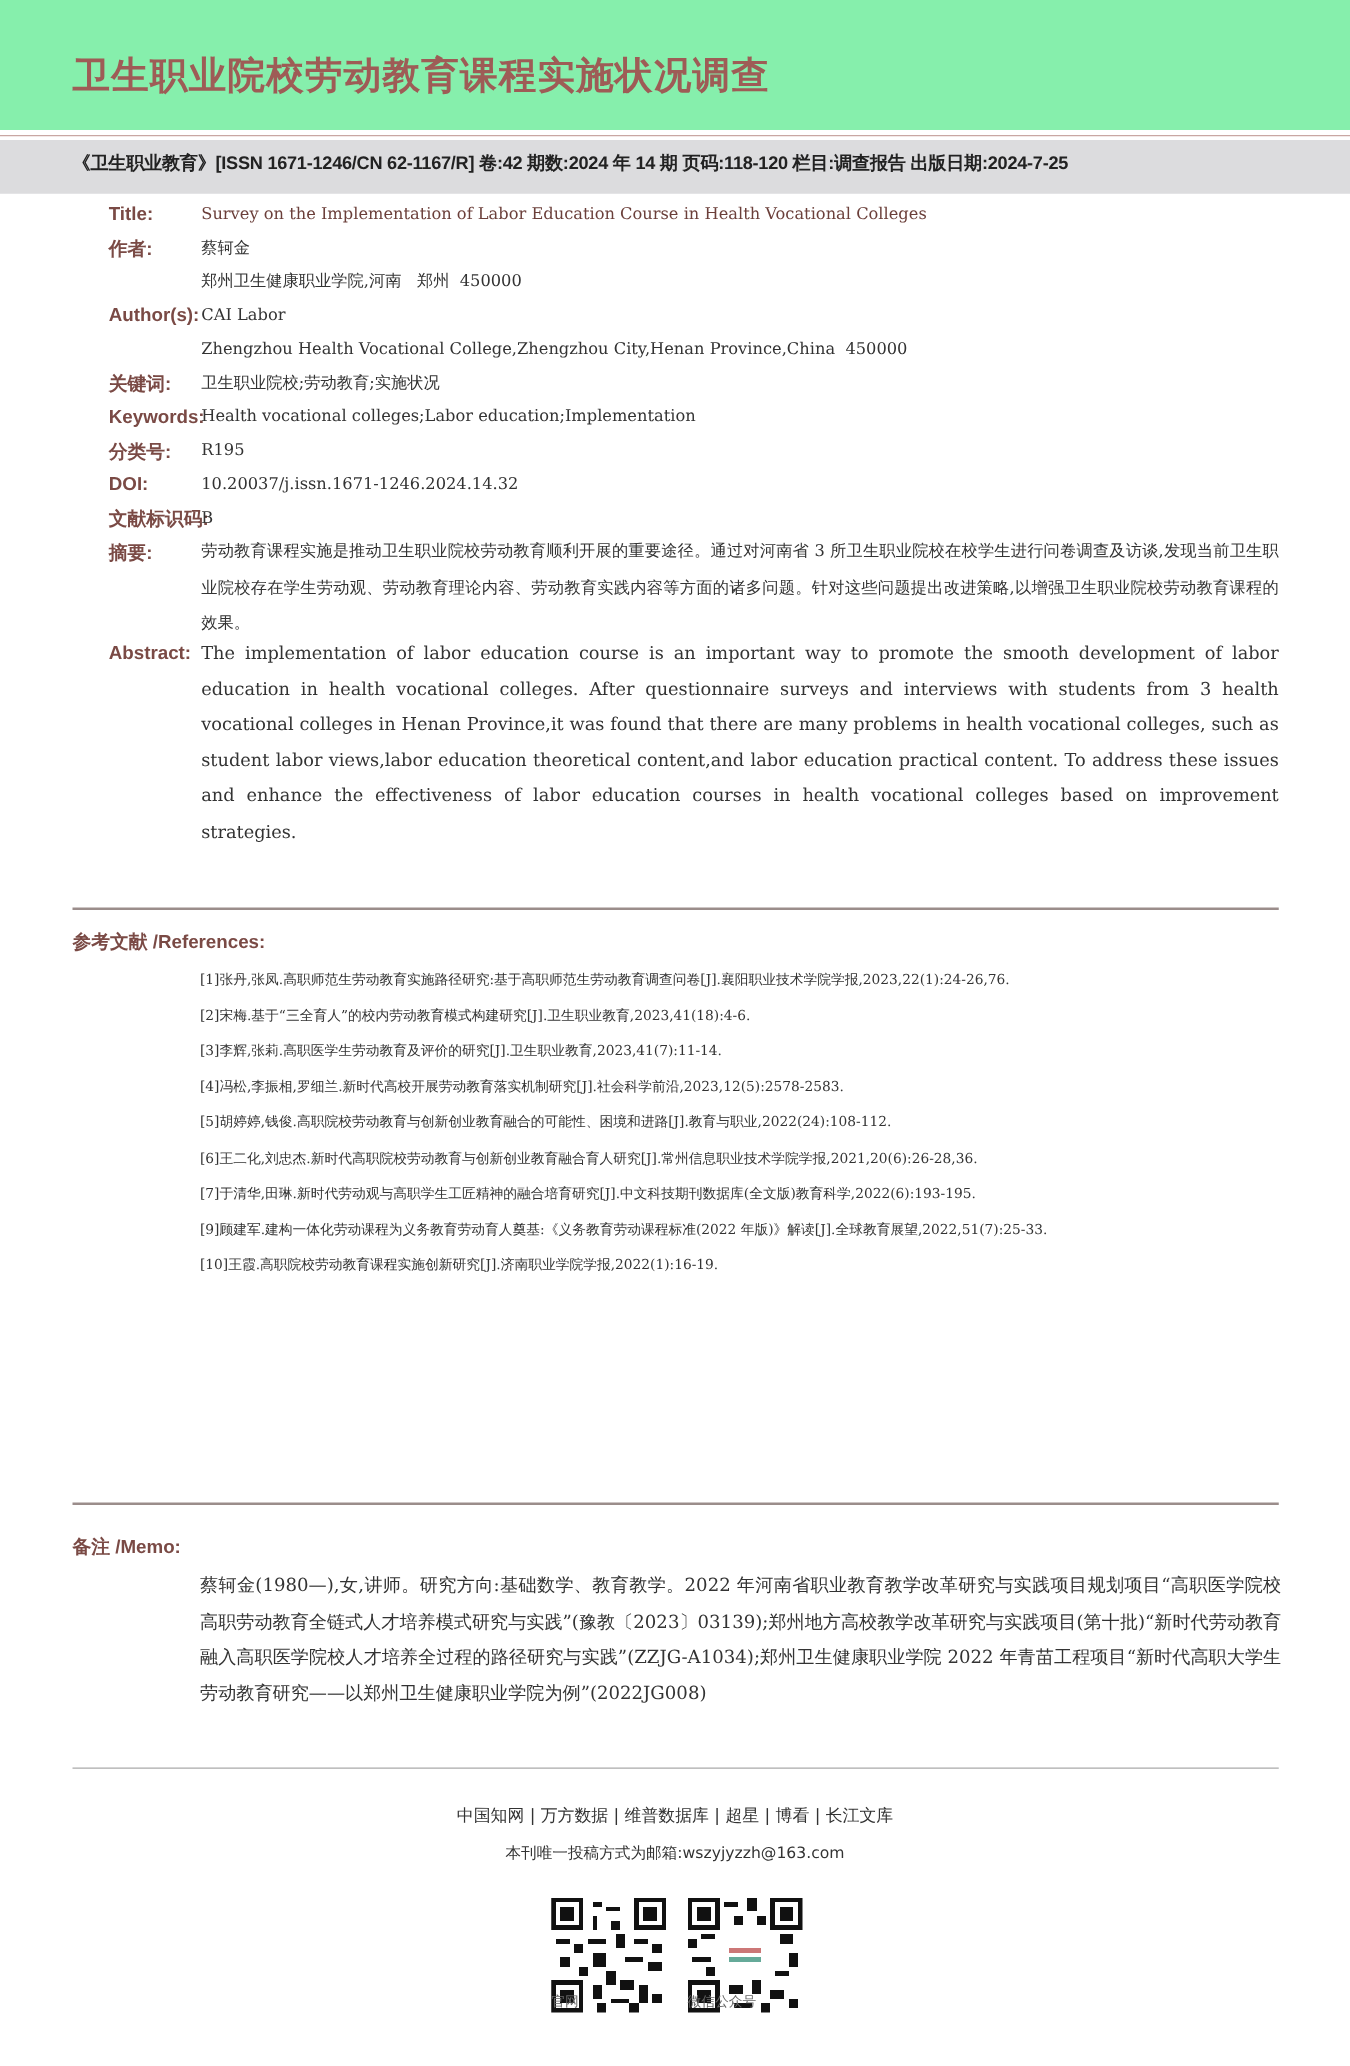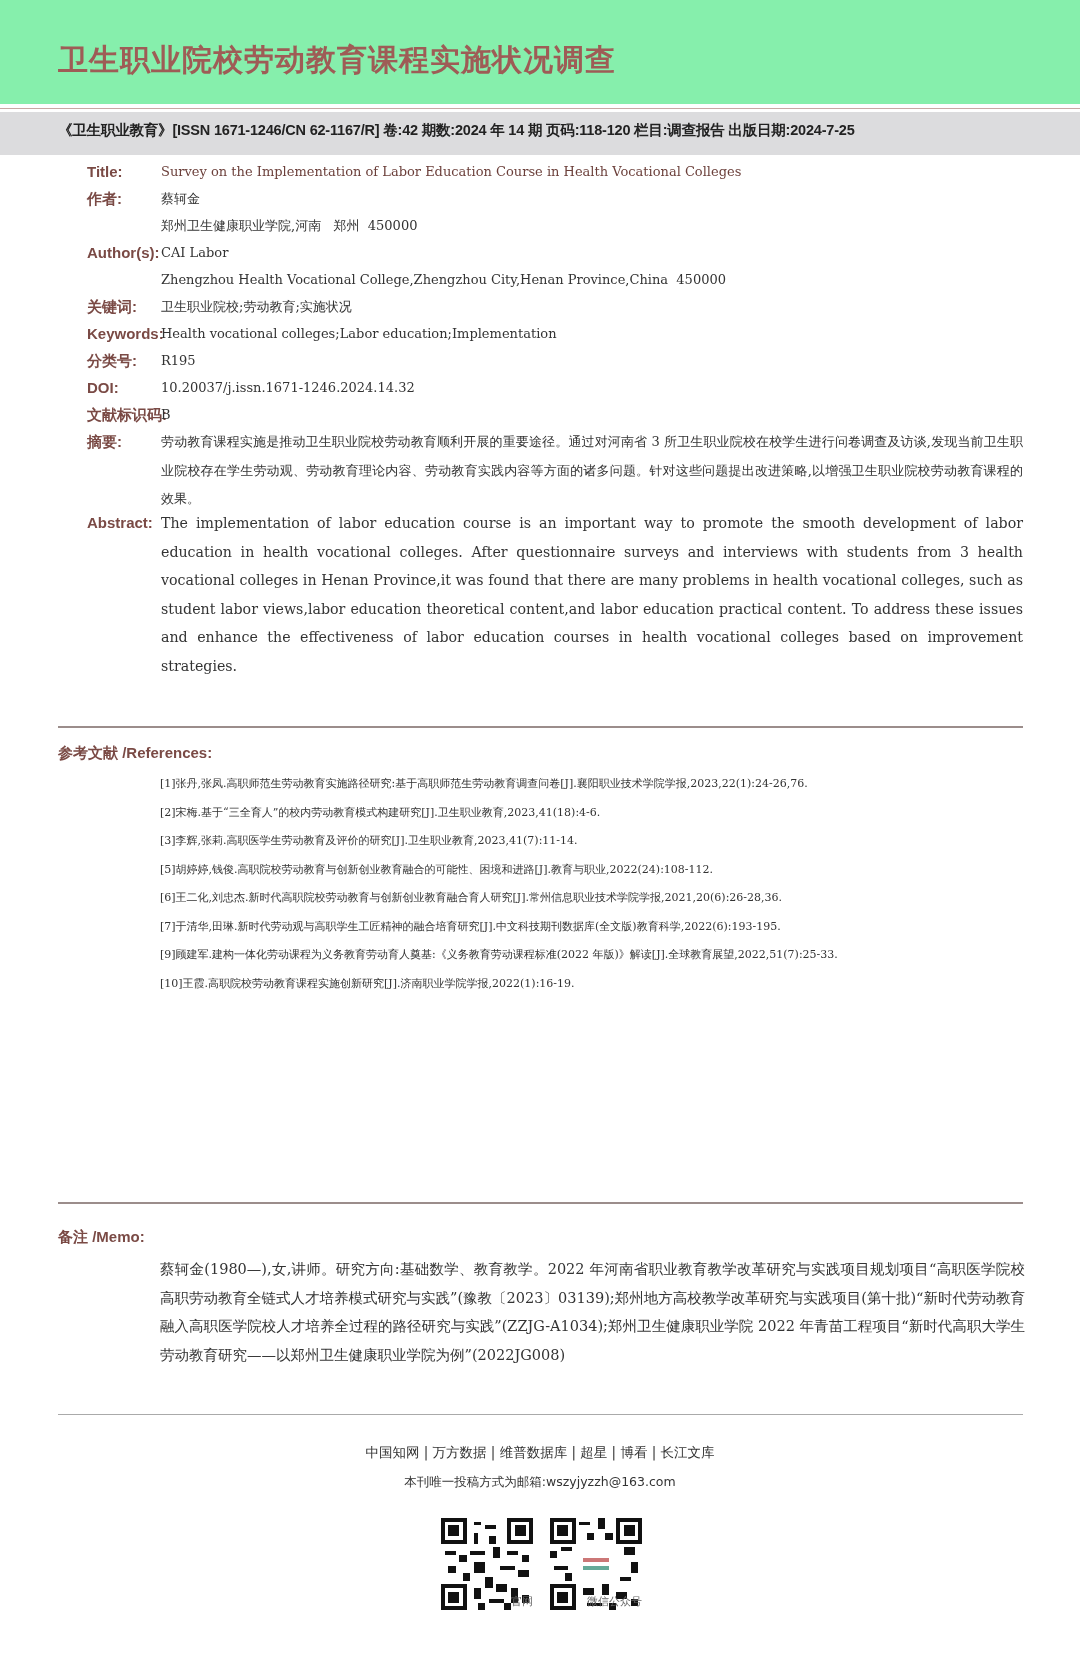--- a/index.html
+++ b/index.html
@@ -21,21 +21,21 @@
   .sec { position:absolute; left:58px; font-family:"Liberation Sans", sans-serif; font-weight:bold;
          font-size:15px; color:#7a4a45; }
   .refs { position:absolute; left:160px; top:770px; width:865px; font-size:11px; line-height:28.5px; color:#333; }
   .memo { position:absolute; left:160px; top:1255px; width:865px; font-size:14.5px; line-height:28.5px; color:#333; text-align:justify; }
   .footer { position:absolute; left:0; top:1438px; width:1080px; text-align:center; font-family:"DejaVu Sans", sans-serif; }
   .ft-title { font-size:17px; font-weight:bold; color:#2e3a86; letter-spacing:1px; }
   .ft-links { font-size:13.5px; color:#333; margin-top:6px; }
   .ft-mail { font-size:12.5px; color:#333; margin-top:12px; }
   .qr { position:absolute; top:1518px; width:92px; height:92px; background:#fff; }
   .qr svg { width:92px; height:92px; display:block; }
-  .qr-cap { position:absolute; top:1594px; font-size:11px; color:#666; text-align:right; width:92px; font-family:Liberation Sans, sans-serif; }
+  .qr-cap { position:absolute; top:1594px; font-size:11px; color:#666; text-align:left; width:92px; font-family:Liberation Sans, sans-serif; }
 </style>
 </head>
 <body>
 
 <div class="banner">
   <h1>卫生职业院校劳动教育课程实施状况调查</h1>
 </div>
 <div class="rule-thin"></div>
 <div class="metabar">
   <span>《卫生职业教育》[ISSN 1671-1246/CN 62-1167/R]  卷:42  期数:2024 年 14 期  页码:118-120  栏目:调查报告  出版日期:2024-7-25</span>
@@ -90,20 +90,21 @@
   <div class="val" style="top:-5px;width:862px;text-align:justify;font-size:14.2px;">The implementation of labor education course is an important way to promote the smooth development of labor education in health vocational colleges. After questionnaire surveys and interviews with students from 3 health vocational colleges in Henan Province,it was found that there are many problems in health vocational colleges, such as student labor views,labor education theoretical content,and labor education practical content. To address these issues and enhance the effectiveness of labor education courses in health vocational colleges based on improvement strategies.</div>
 </div>
 
 <div class="hr" style="top:726px"></div>
 
 <div class="sec" style="top:744px">参考文献 /References:</div>
 <div class="refs">
   <div>[1]张丹,张凤.高职师范生劳动教育实施路径研究:基于高职师范生劳动教育调查问卷[J].襄阳职业技术学院学报,2023,22(1):24-26,76.</div>
   <div>[2]宋梅.基于“三全育人”的校内劳动教育模式构建研究[J].卫生职业教育,2023,41(18):4-6.</div>
   <div>[3]李辉,张莉.高职医学生劳动教育及评价的研究[J].卫生职业教育,2023,41(7):11-14.</div>
+  <div>[4]冯松,李振相,罗细兰.新时代高校开展劳动教育落实机制研究[J].社会科学前沿,2023,12(5):2578-2583.</div>
   <div>[5]胡婷婷,钱俊.高职院校劳动教育与创新创业教育融合的可能性、困境和进路[J].教育与职业,2022(24):108-112.</div>
   <div>[6]王二化,刘忠杰.新时代高职院校劳动教育与创新创业教育融合育人研究[J].常州信息职业技术学院学报,2021,20(6):26-28,36.</div>
   <div>[7]于清华,田琳.新时代劳动观与高职学生工匠精神的融合培育研究[J].中文科技期刊数据库(全文版)教育科学,2022(6):193-195.</div>
   <div>[9]顾建军.建构一体化劳动课程为义务教育劳动育人奠基:《义务教育劳动课程标准(2022 年版)》解读[J].全球教育展望,2022,51(7):25-33.</div>
   <div>[10]王霞.高职院校劳动教育课程实施创新研究[J].济南职业学院学报,2022(1):16-19.</div>
 </div>
 
 <div class="hr" style="top:1202px"></div>
 
 <div class="sec" style="top:1228px">备注 /Memo:</div>

